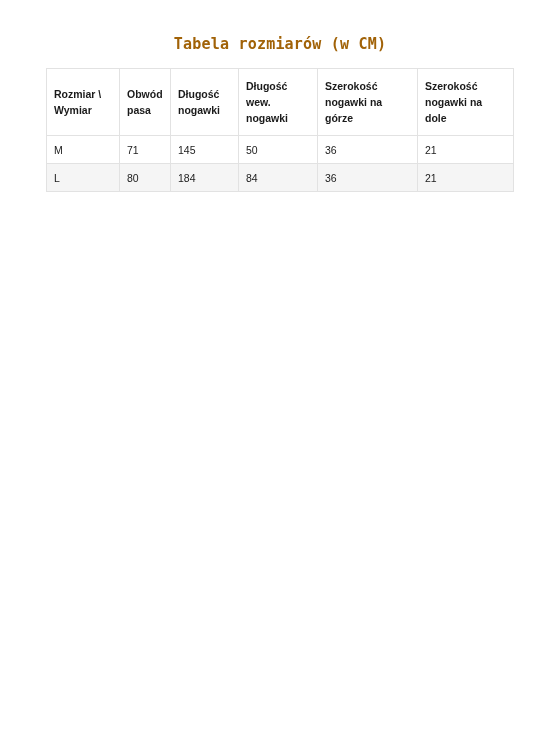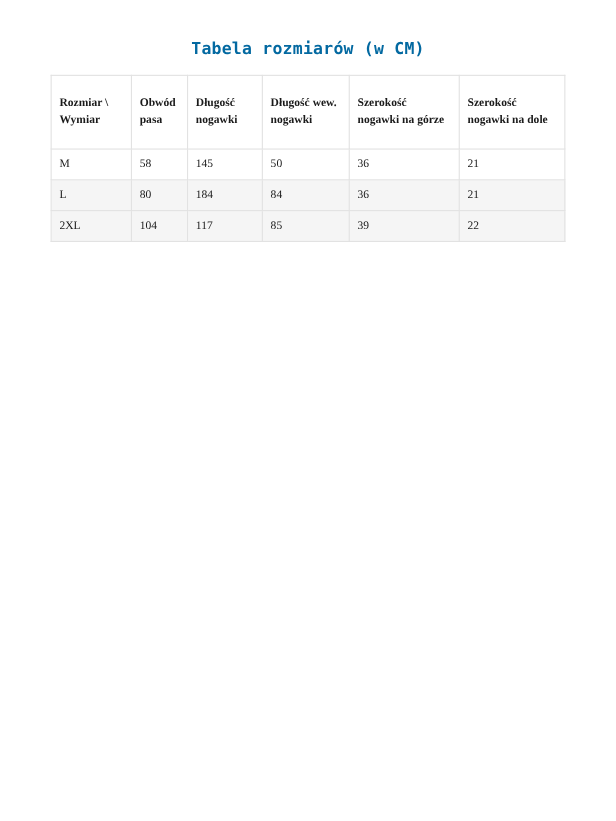--- a/index.html
+++ b/index.html
@@ -29,34 +29,34 @@
   .title {
     position: absolute;
     left: 0;
     top: 34px;
     width: 560px;
     text-align: center;
     font-family: "DejaVu Sans Mono", "Liberation Mono", monospace;
     font-size: 15px;
     font-weight: bold;
     letter-spacing: 0.2px;
-    color: #0369a1;
+    color: #a16207;
     line-height: 20px;
     white-space: nowrap;
   }
 
   .size-table {
     position: absolute;
     left: 46px;
     top: 68px;
     width: 467px;
     border-collapse: collapse;
     table-layout: fixed;
     background: #ffffff;
-    font-family: Liberation Serif, serif;
+    font-family: Liberation Sans, sans-serif;
   }
 
   .size-table col.c0 { width: 73px; }
   .size-table col.c1 { width: 51px; }
   .size-table col.c2 { width: 68px; }
   .size-table col.c3 { width: 79px; }
   .size-table col.c4 { width: 100px; }
   .size-table col.c5 { width: 96px; }
 
   .size-table th,
@@ -112,38 +112,30 @@
         <th>Obwód pasa</th>
         <th>Długość nogawki</th>
         <th>Długość wew. nogawki</th>
         <th>Szerokość nogawki na górze</th>
         <th>Szerokość nogawki na dole</th>
       </tr>
     </thead>
     <tbody>
       <tr>
         <td>M</td>
-        <td>58</td>
+        <td>71</td>
         <td>145</td>
         <td>50</td>
         <td>36</td>
         <td>21</td>
       </tr>
       <tr class="striped">
         <td>L</td>
         <td>80</td>
         <td>184</td>
         <td>84</td>
         <td>36</td>
         <td>21</td>
       </tr>
-      <tr class="striped">
-        <td>2XL</td>
-        <td>104</td>
-        <td>117</td>
-        <td>85</td>
-        <td>39</td>
-        <td>22</td>
-      </tr>
     </tbody>
   </table>
 
 </div>
 
 </body></html>

